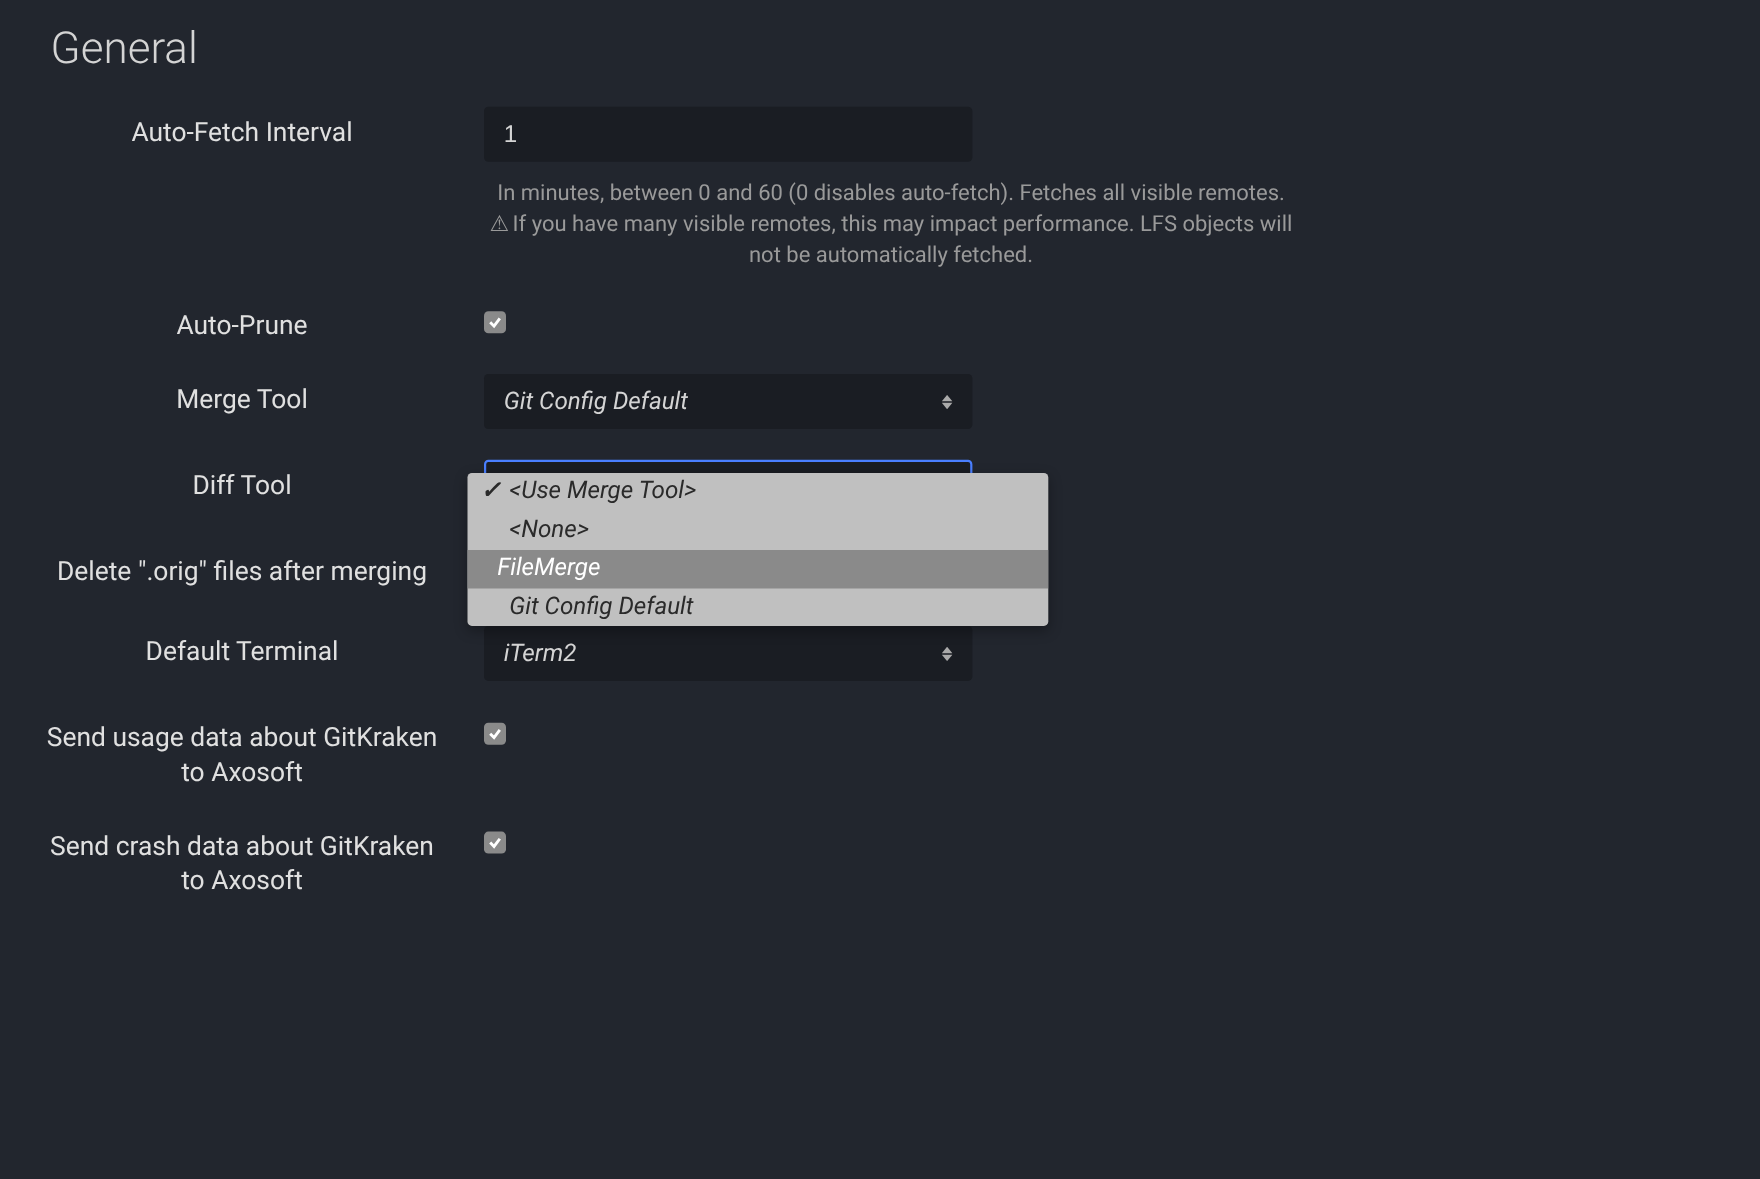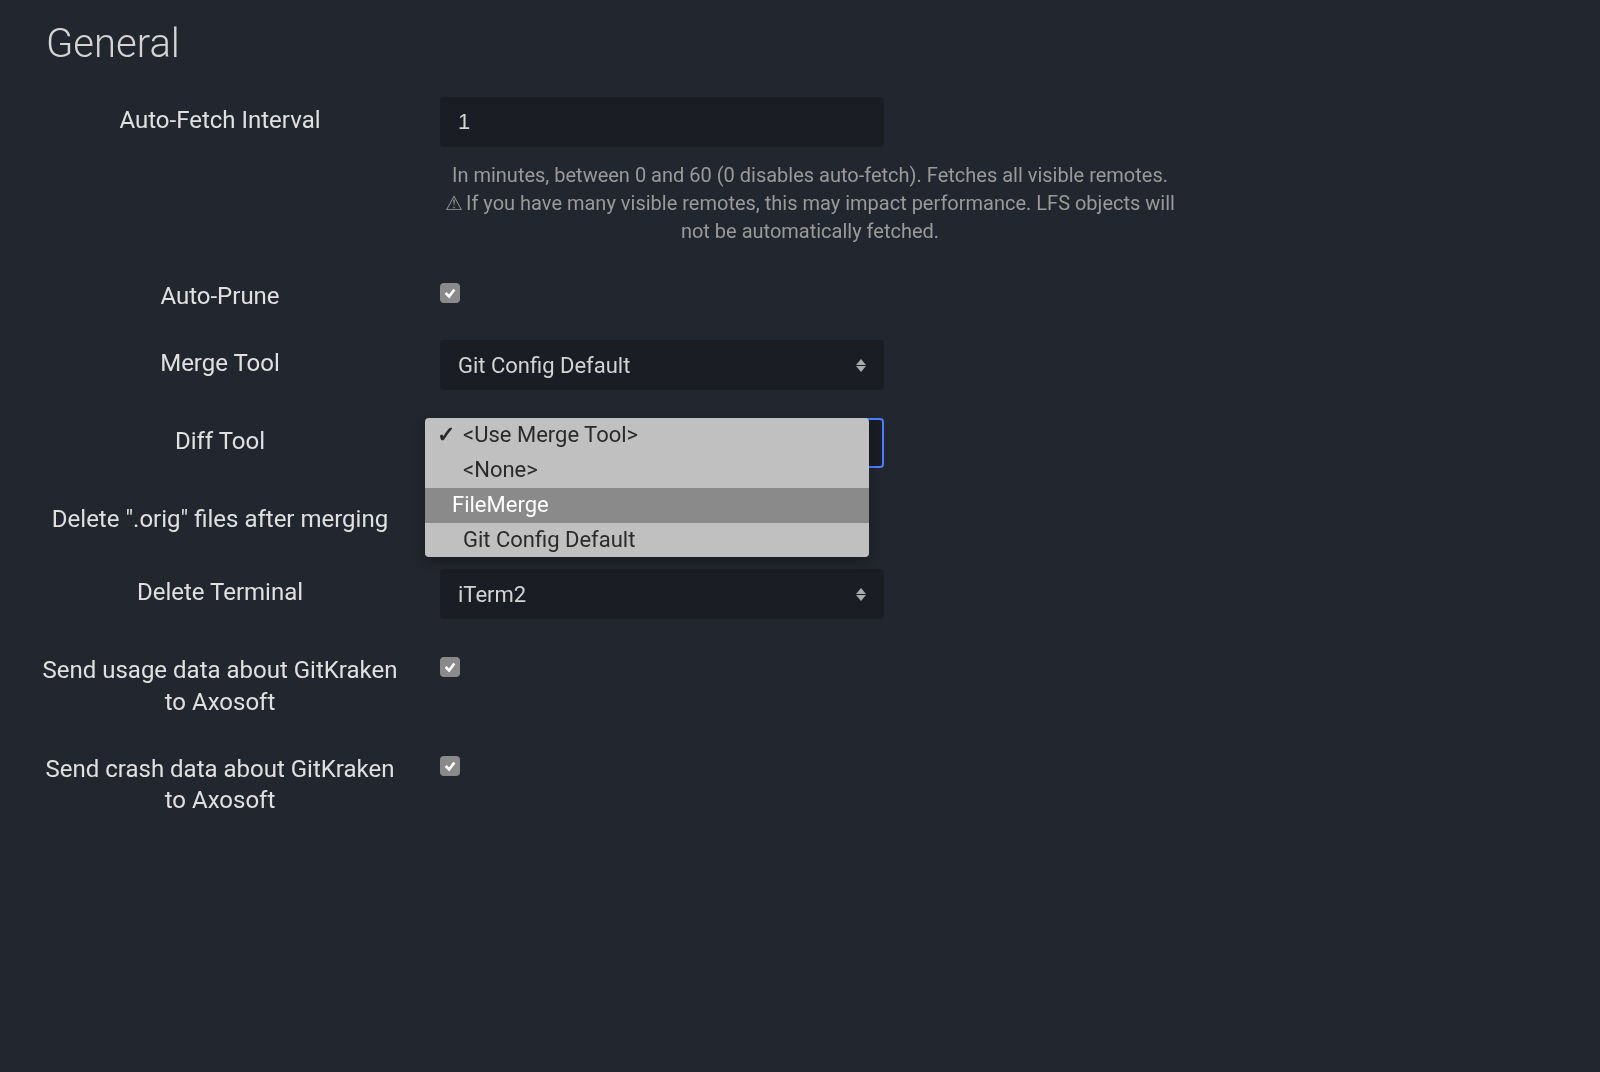--- a/index.html
+++ b/index.html
@@ -66,20 +66,21 @@
       max-width: 740px;
       text-align: center;
     }
     .warning-icon {
       display: inline-block;
       margin-right: 3px;
     }
     .select-wrapper {
       position: relative;
       width: 444px;
+      font-style: italic;
     }
     .select-control {
       background-color: #1a1d23;
       border: none;
       color: #d4d4d4;
       font-size: 22px;
       padding: 12px 18px;
       width: 100%;
       height: 50px;
       border-radius: 4px;
@@ -97,23 +98,23 @@
       flex-direction: column;
       gap: 1px;
       color: #aaa;
     }
     .select-arrows svg {
       width: 10px;
       height: 6px;
     }
     .dropdown-menu {
       position: absolute;
-      top: 0;
+      top: 12px;
       left: -15px;
-      width: 444px;
+      width: 528px;
       background-color: #c0c0c0;
       border-radius: 4px;
       overflow: hidden;
       z-index: 100;
       box-shadow: 0 4px 12px rgba(0,0,0,0.3);
     }
     .dropdown-option {
       padding: 2px 20px 2px 38px;
       font-size: 22px;
       color: #2a2a2a;
@@ -229,21 +230,21 @@
       </div>
     </div>
   </div>
 
   <div class="form-row">
     <div class="label-col">Delete ".orig" files after merging</div>
     <div class="control-col"></div>
   </div>
 
   <div class="form-row" style="margin-top:6px;">
-    <div class="label-col">Delete Terminal</div>
+    <div class="label-col">Default Terminal</div>
     <div class="control-col">
       <div class="select-wrapper">
         <div class="select-control">
           <span>iTerm2</span>
           <span class="select-arrows">
             <svg viewBox="0 0 10 6">
                 <polygon points="5,0 10,6 0,6" fill="currentColor"></polygon>
               </svg>
             <svg viewBox="0 0 10 6">
                 <polygon points="0,0 10,0 5,6" fill="currentColor"></polygon>

